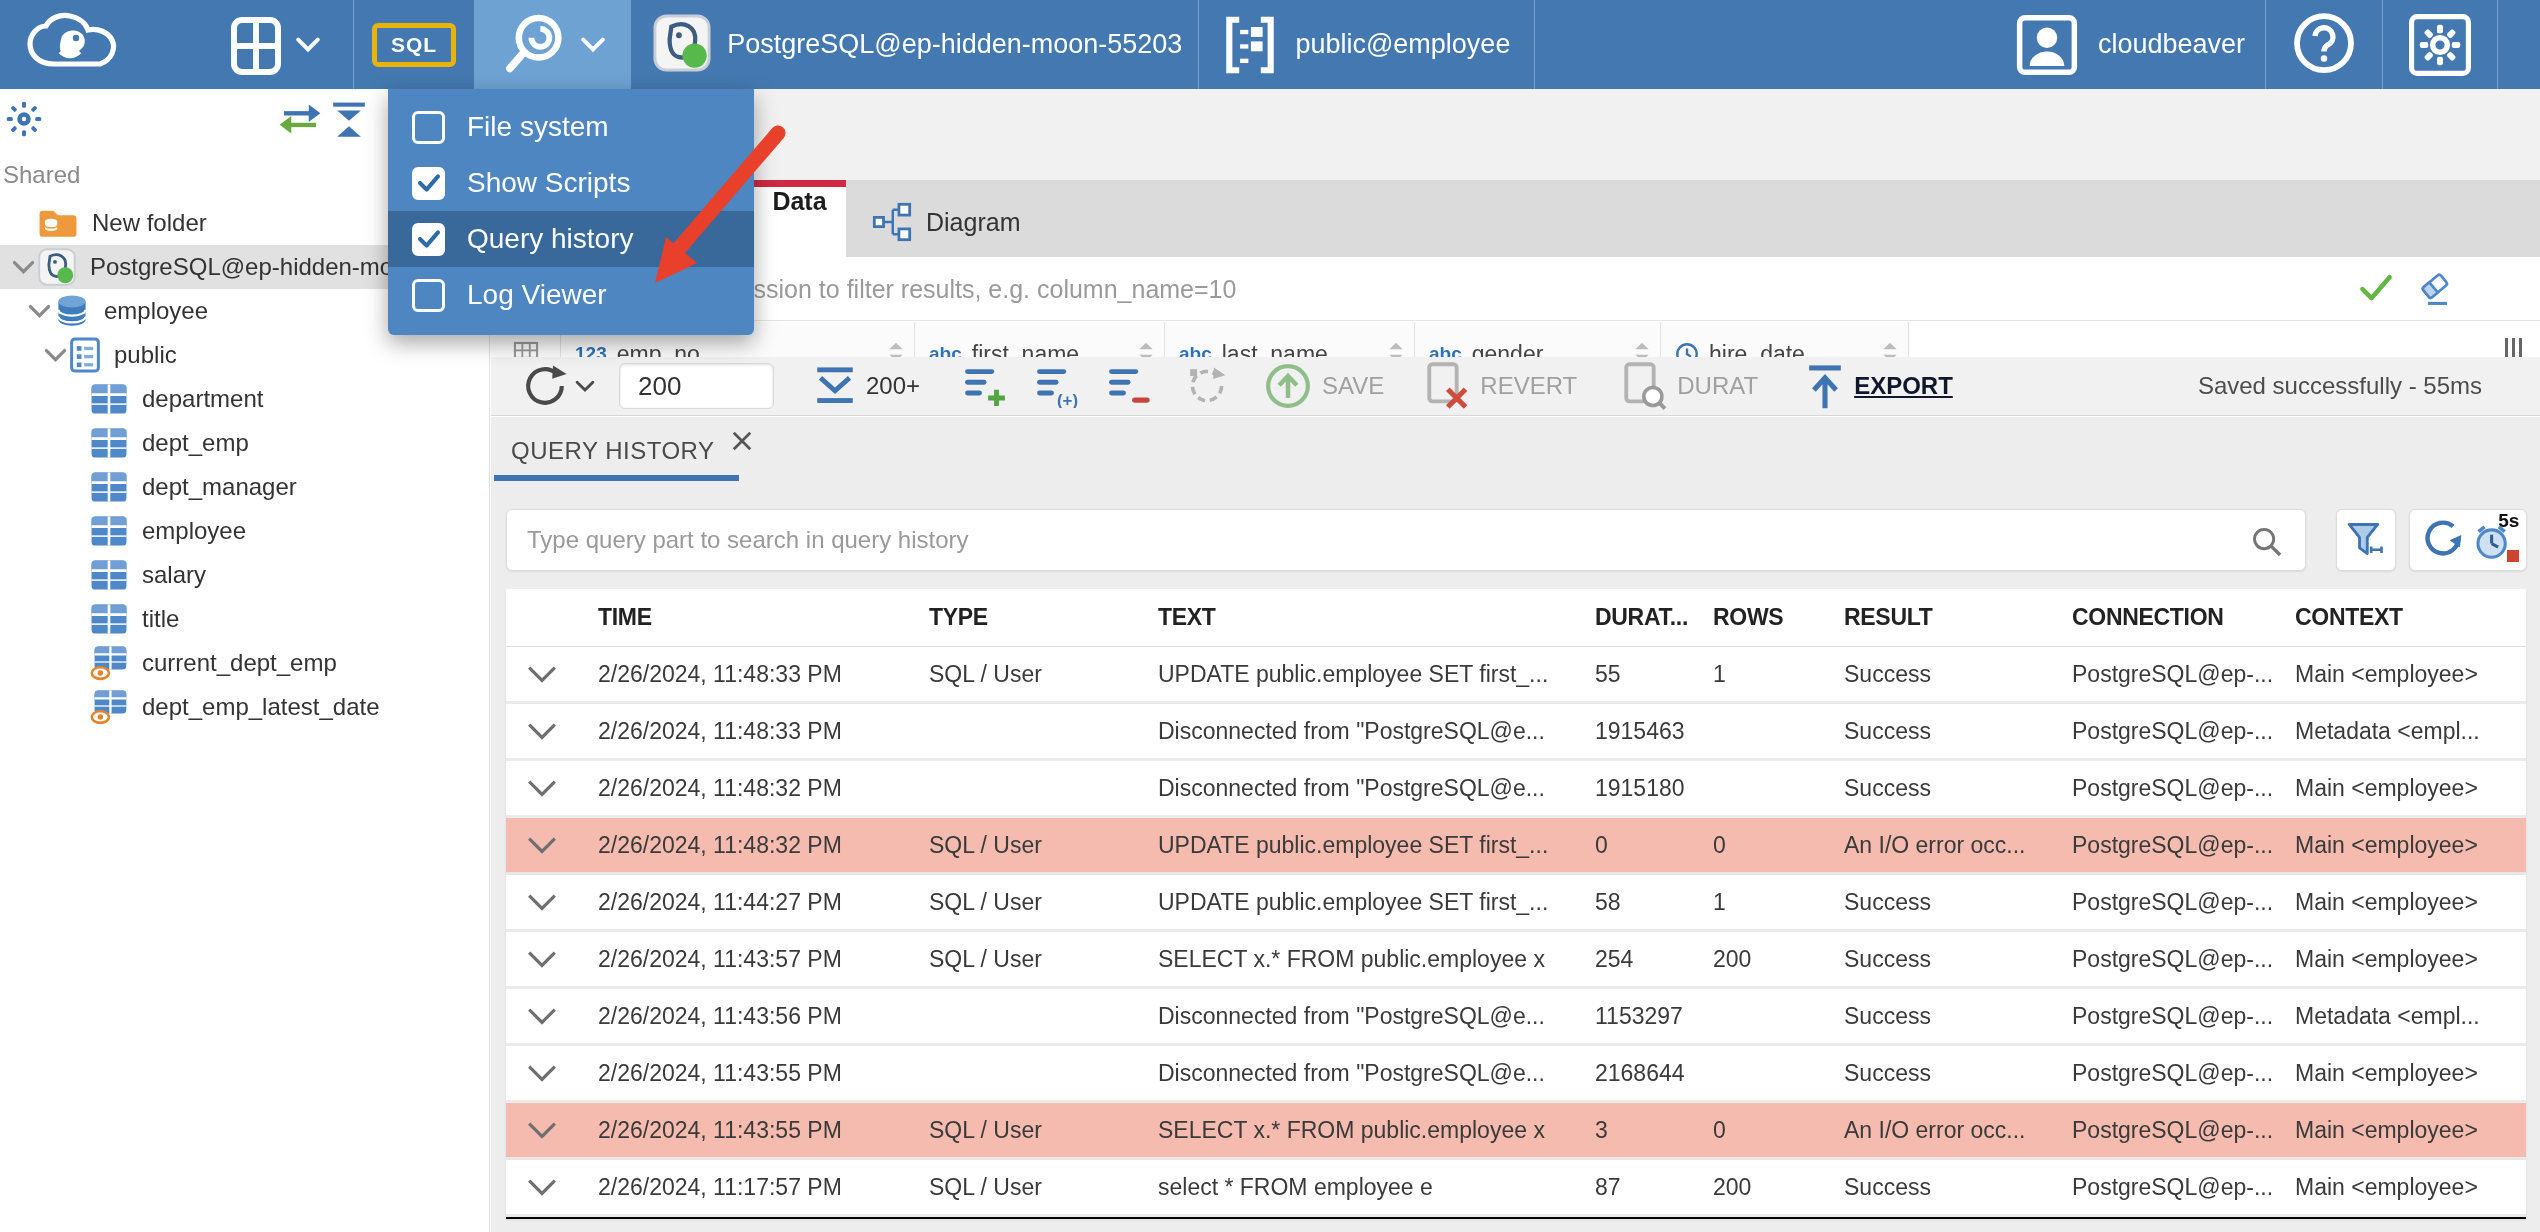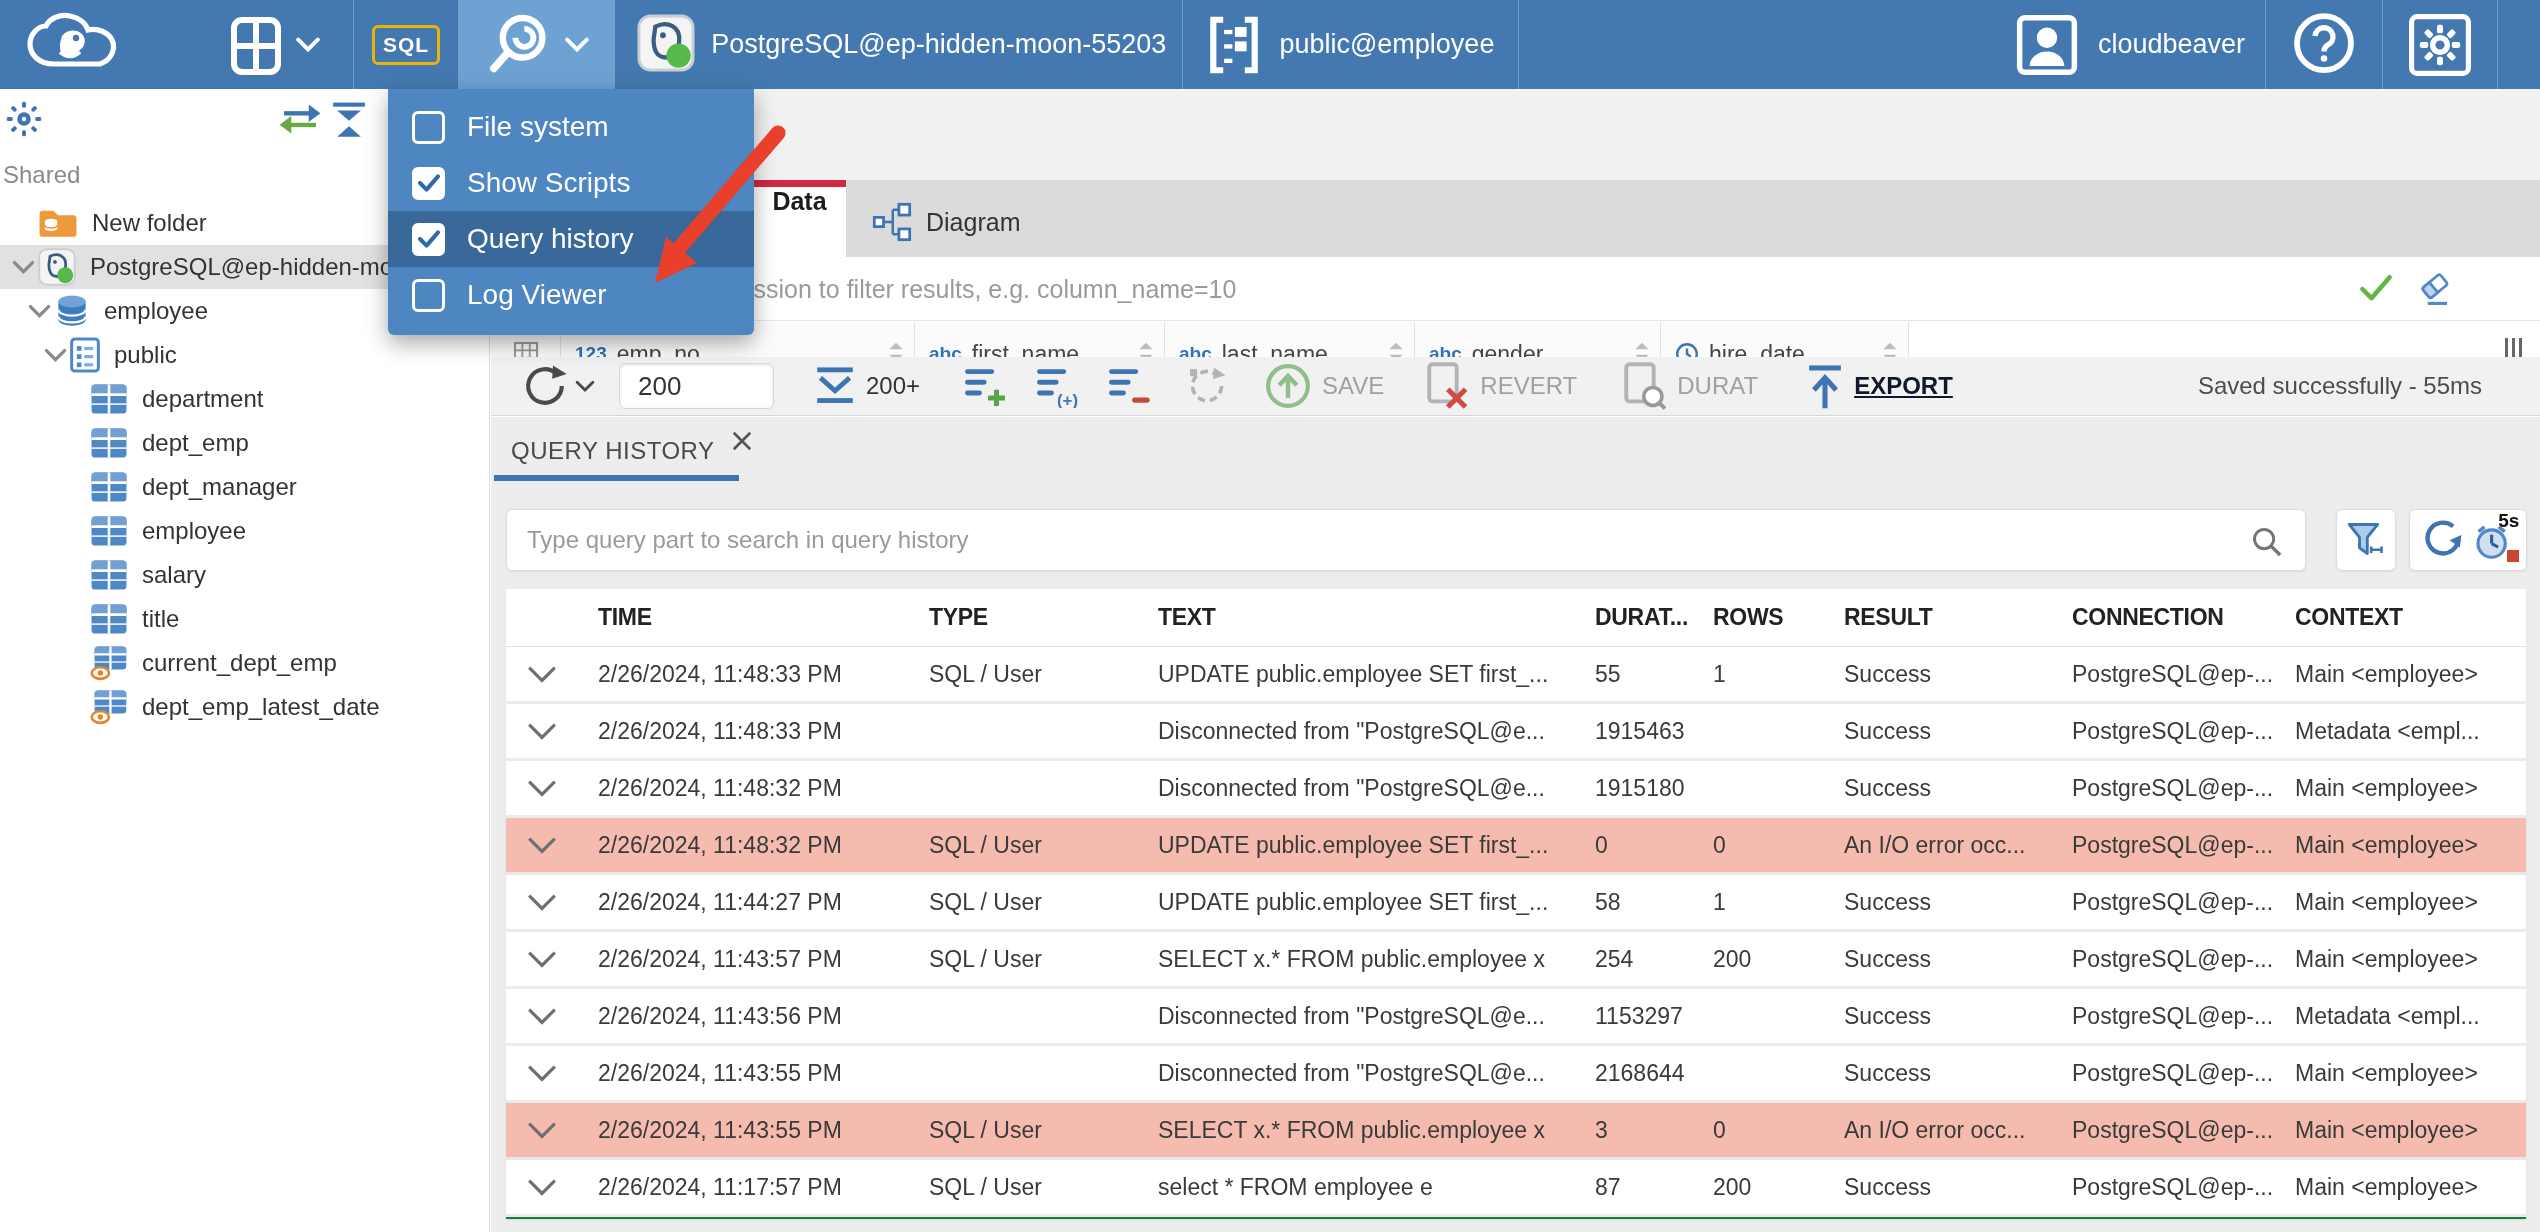--- a/index.html
+++ b/index.html
@@ -6,21 +6,21 @@
   html,body { width:2540px; height:1232px; }
   body { font-family:"Liberation Sans", sans-serif; background:#fff; overflow:hidden; }
   .stage { position:relative; width:2540px; height:1232px; background:#fff; overflow:hidden; }
 
   
   .topbar { position:absolute; left:0; top:0; right:0; height:89px; background:#4379b0; display:flex; align-items:center; color:#fff; }
   .tb-sep { width:1px; height:89px; background:rgba(255,255,255,.28); flex:0 0 auto; }
   .tb-btn { display:flex; align-items:center; height:89px; padding:0 18px; cursor:pointer; flex:0 0 auto; }
   .tb-btn.active { background:#6da2d3; }
   .logo { margin-left:26px; margin-right:34px; flex:0 0 auto; }
-  .sqlbox { border:3px solid #eab308; border-radius:6px; padding:5px 8px; font-weight:bold; font-size:21px; letter-spacing:1px; }
+  .sqlbox { border:5px solid #eab308; border-radius:6px; padding:5px 14px; font-weight:bold; font-size:21px; letter-spacing:1px; }
   .chev-w { margin-left:9px; }
   .tb-spacer { flex:1 1 auto; }
   .pgicon { margin-right:16px; }
   .conn-text { font-size:27px; }
 
   
   .sidebar { position:absolute; left:0; top:89px; width:490px; bottom:0; background:#fff; border-right:1px solid #e0e0e0; overflow:hidden; }
   .side-head { position:relative; height:58px; }
   .side-gear { position:absolute; left:6px; top:12px; }
   .side-sync { position:absolute; left:278px; top:14px; cursor:pointer; }
@@ -79,21 +79,21 @@
   .h-search { position:absolute; left:15px; top:92px; width:1800px; height:62px; background:#fff; border:1px solid #dcdcdc; border-radius:6px; box-shadow:0 1px 2px rgba(0,0,0,.08); }
   .h-search input { position:absolute; left:20px; top:0; width:1690px; height:60px; border:0; outline:none; font-size:24px; color:#444; font-family:"Liberation Sans",sans-serif; background:transparent; }
   .h-search input::placeholder { color:#9a9a9a; }
   .h-search .mag { position:absolute; right:22px; top:16px; }
   .h-filter-btn { position:absolute; left:1845px; top:92px; width:60px; height:62px; background:#fff; border:1px solid #dcdcdc; border-radius:6px; box-shadow:0 1px 2px rgba(0,0,0,.08); display:flex; align-items:center; justify-content:center; cursor:pointer; }
   .h-refresh-box { position:absolute; left:1918px; top:92px; width:118px; height:62px; background:#fff; border:1px solid #dcdcdc; border-radius:6px; box-shadow:0 1px 2px rgba(0,0,0,.08); display:flex; align-items:center; justify-content:space-evenly; }
   .timer-wrap { position:relative; width:40px; height:44px; cursor:pointer; }
   .timer-5s { position:absolute; right:-4px; top:-8px; font-size:19px; font-weight:bold; color:#111; }
   .timer-sq { position:absolute; right:-4px; bottom:0; width:12px; height:12px; background:#cc4532; }
 
-  .h-card { position:absolute; left:15px; top:172px; right:14px; height:630px; background:#15803d; box-shadow:0 1px 2px rgba(0,0,0,.08); overflow:hidden; }
+  .h-card { position:absolute; left:15px; top:172px; right:14px; height:630px; background:#000000; box-shadow:0 1px 2px rgba(0,0,0,.08); overflow:hidden; }
   .g-row { display:grid; grid-template-columns:92px 331px 229px 437px 118px 131px 228px 223px 1fr; align-items:center; height:57px; border-bottom:3px solid #ebebeb; background:#fff; }
   .g-head { height:58px; border-bottom:1px solid #e0e0e0; }
   .g-head span { font-size:23px; font-weight:bold; color:#222; letter-spacing:-.3px; white-space:nowrap; }
   .g-row.err { background:#f4bbae; border-bottom-color:#e8e8e8; }
   .g-row .cell { font-size:23px; color:#3a3a3a; white-space:nowrap; overflow:hidden; }
   .g-row .chev { padding-left:20px; display:flex; }
 
   
   .dropdown { position:absolute; left:388px; top:89px; width:366px; background:#4d86c0; border-radius:0 0 6px 6px; box-shadow:0 8px 22px rgba(0,0,0,.35); padding:10px 0 12px 0; z-index:100; }
   .dd-item { display:flex; align-items:center; gap:22px; height:56px; padding-left:24px; cursor:pointer; }

